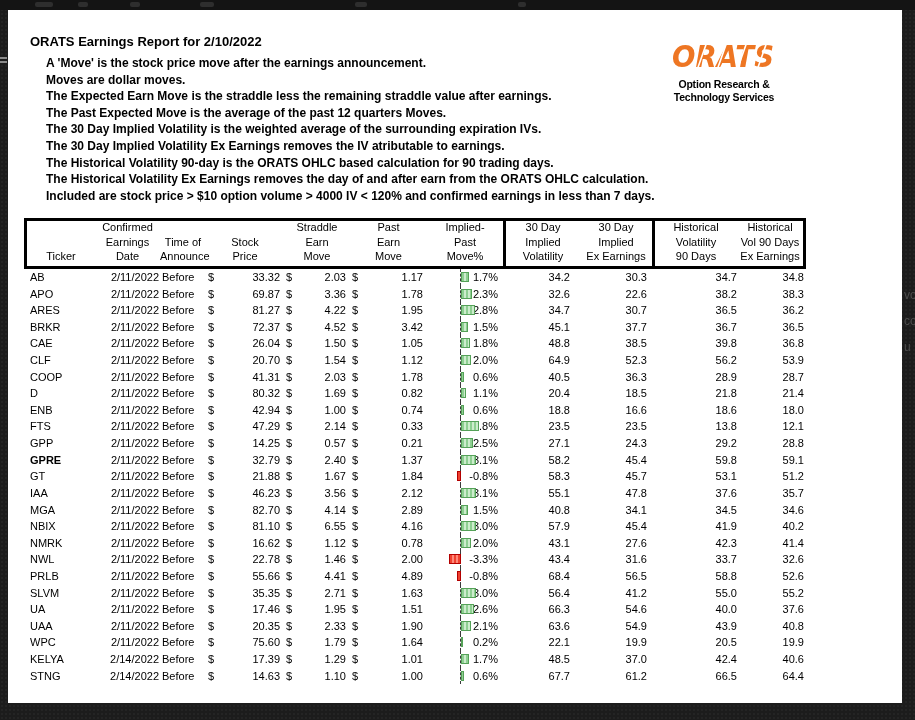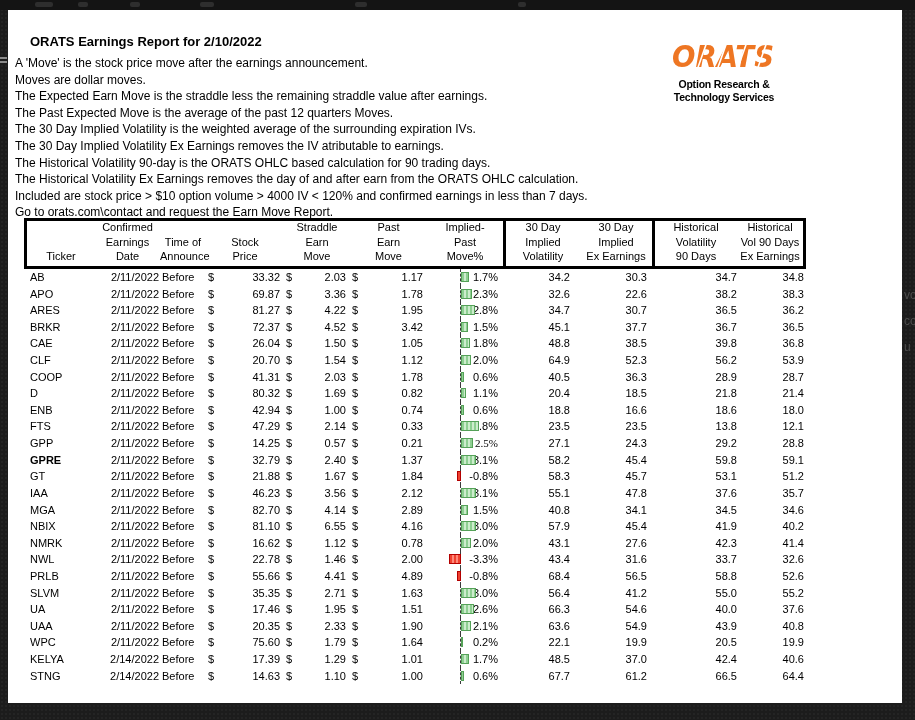--- a/index.html
+++ b/index.html
@@ -6,21 +6,21 @@
   body{width:915px;height:720px;overflow:hidden;font-family:"Liberation Sans",sans-serif;}
   .screen{position:relative;width:915px;height:720px;background-color:#1c1c1c;
           background-image:radial-gradient(#242424 1px, transparent 1px);background-size:4px 4px;}
   .top-chrome{position:absolute;left:0;top:0;width:915px;height:10px;background:#141414;}
   .chrome-dot{position:absolute;top:2px;height:5px;border-radius:2px;background:#2e2e2e;}
   .left-frag{position:absolute;left:0;top:55px;width:7px;height:12px;}
   .left-frag::before,.left-frag::after{content:"";display:block;width:7px;height:2px;background:#8a8a8a;margin-top:2px;}
   .right-frags{position:absolute;left:904px;top:282px;width:11px;color:#4d4d4d;font-size:12px;line-height:26px;overflow:hidden;}
   .page{position:absolute;left:8px;top:10px;width:894px;height:693px;background:#ffffff;color:#000;}
   .title{position:absolute;left:22px;top:24px;font-size:13px;font-weight:bold;white-space:nowrap;}
-  .desc{position:absolute;left:7px;top:45px;font-size:12px;line-height:16.6px;white-space:nowrap;}
+  .desc{position:absolute;left:38px;top:45px;font-size:12px;line-height:16.6px;white-space:nowrap;font-weight:bold;}
   .logo{position:absolute;left:656px;top:28px;width:120px;text-align:center;}
   .logo-sub{font-size:10.5px;font-weight:bold;line-height:12.5px;letter-spacing:-0.2px;}
   .thead{position:absolute;left:16px;top:208px;width:782px;height:51px;border:3px solid #000;
          display:flex;box-sizing:border-box;background:#fff;}
   .hcell{box-sizing:border-box;display:flex;flex-direction:column;justify-content:flex-end;
          text-align:center;font-size:11px;line-height:14.6px;padding-bottom:2px;white-space:nowrap;}
   .hsep{border-left:3px solid #000;}
   .tbody{position:absolute;left:16px;top:259px;width:782px;}
   .trow{display:flex;height:16.62px;line-height:16.62px;font-size:11px;}
   .cell{box-sizing:border-box;white-space:nowrap;overflow:visible;}
@@ -64,21 +64,20 @@
     <div class="desc" id="desc-block">
         <div>A 'Move' is the stock price move after the earnings announcement.</div>
         <div>Moves are dollar moves.</div>
         <div>The Expected Earn Move is the straddle less the remaining straddle value after earnings.</div>
         <div>The Past Expected Move is the average of the past 12 quarters Moves.</div>
         <div>The 30 Day Implied Volatility is the weighted average of the surrounding expiration IVs.</div>
         <div>The 30 Day Implied Volatility Ex Earnings removes the IV atributable to earnings.</div>
         <div>The Historical Volatility 90-day is the ORATS OHLC based calculation for 90 trading days.</div>
         <div>The Historical Volatility Ex Earnings removes the day of and after earn from the ORATS OHLC calculation.</div>
         <div>Included are stock price &gt; $10 option volume &gt; 4000 IV &lt; 120% and confirmed earnings in less than 7 days.</div>
-        <div>Go to orats.com\contact and request the Earn Move Report.</div>
       </div>
 
     <div class="logo">
       <svg width="104" height="36" viewBox="0 0 104 36">
         <text x="0" y="29" font-size="31" font-weight="bold" font-style="italic" fill="#EE7623" textLength="102" lengthAdjust="spacingAndGlyphs" font-family="DejaVu Sans, sans-serif">ORATS</text>
         <path d="M24 35 L36 1 M44 35 L56 1 M64 35 L76 1 M84 35 L96 1" stroke="#ffffff" stroke-width="1.6" fill="none"></path>
       </svg>
       <div class="logo-sub">Option Research &amp;</div>
       <div class="logo-sub">Technology Services</div>
     </div>
@@ -371,21 +370,21 @@
             <span>14.25</span>
           </div>
           <div class="cell c-money" style="width: 66px;">
             <span>$</span>
             <span>0.57</span>
           </div>
           <div class="cell c-money" style="width: 77px;">
             <span>$</span>
             <span>0.21</span>
           </div>
-          <div class="cell c-move" style="width: 76px; font-family: Liberation Serif, serif;"><div class="axis"></div><div class="bar pos" style="width: 12.1px; left: 34px;"></div><span>2.5%</span></div>
+          <div class="cell c-move" style="width: 76px;"><div class="axis"></div><div class="bar pos" style="width: 12.1px; left: 34px;"></div><span>2.5%</span></div>
           <div class="cell c-num" style="width: 77px; padding-right: 10px;">27.1</div>
           <div class="cell c-num" style="width: 72px; padding-right: 5px;">24.3</div>
           <div class="cell c-num" style="width: 88px; padding-right: 3px;">29.2</div>
           <div class="cell c-num" style="width: 66px; padding-right: 2px;">28.8</div>
         </div>
         <div class="trow">
           <div class="cell c-ticker" style="width: 71px; font-weight: bold;">GPRE</div>
           <div class="cell c-date" style="width: 65px;">2/11/2022</div>
           <div class="cell c-ann" style="width: 46px;">Before</div>
           <div class="cell c-money" style="width: 78px;">

